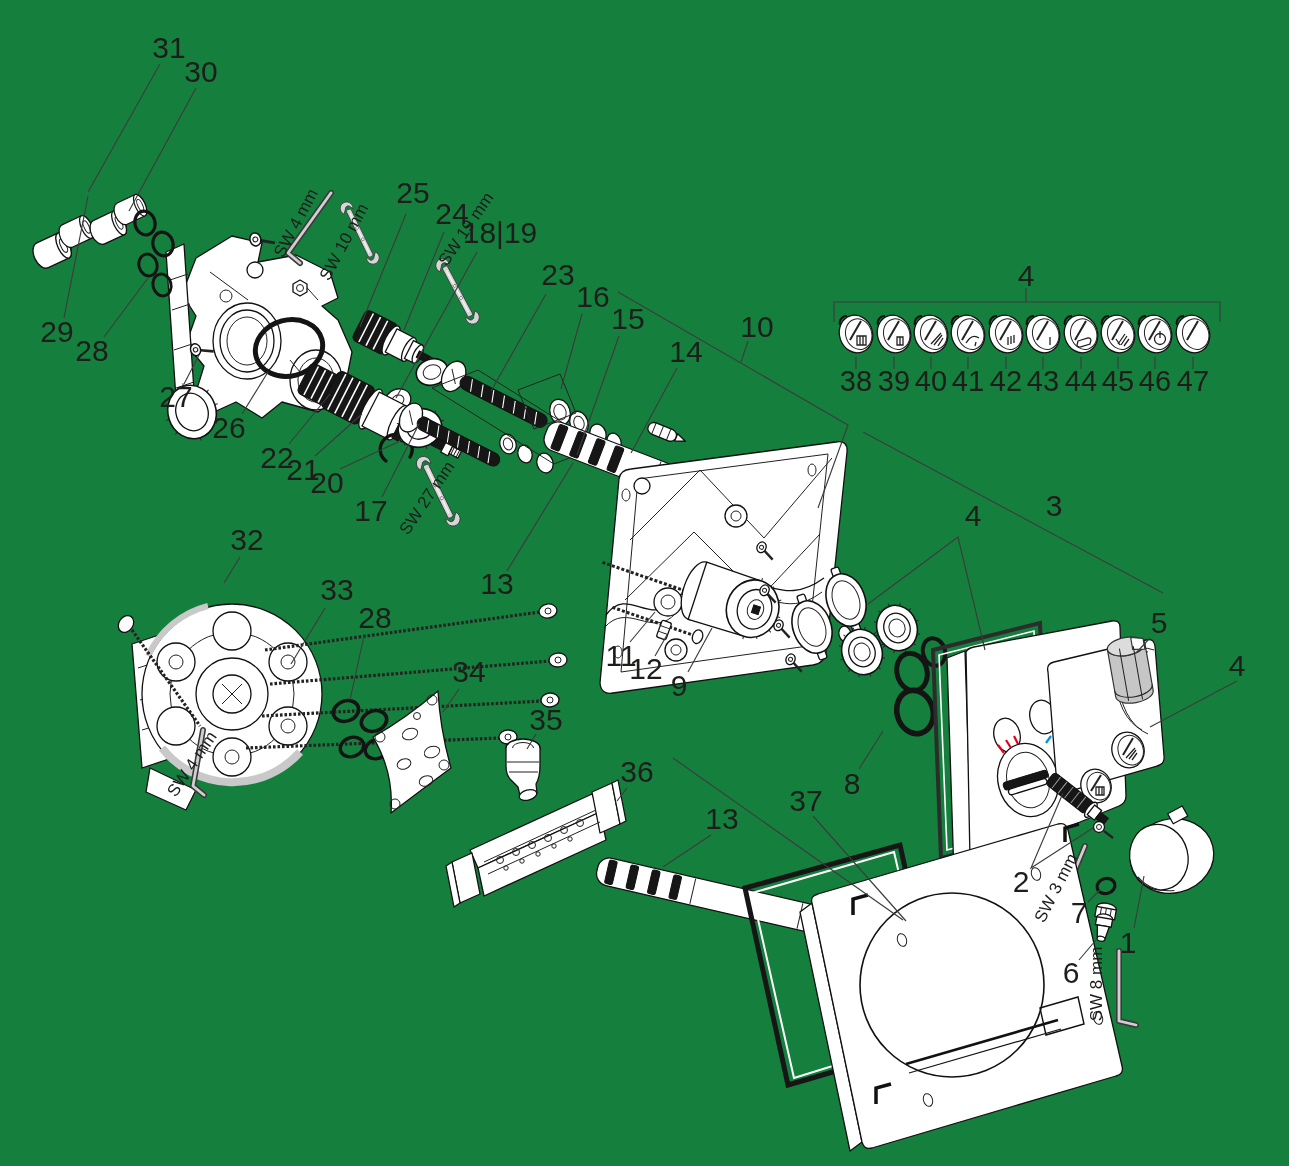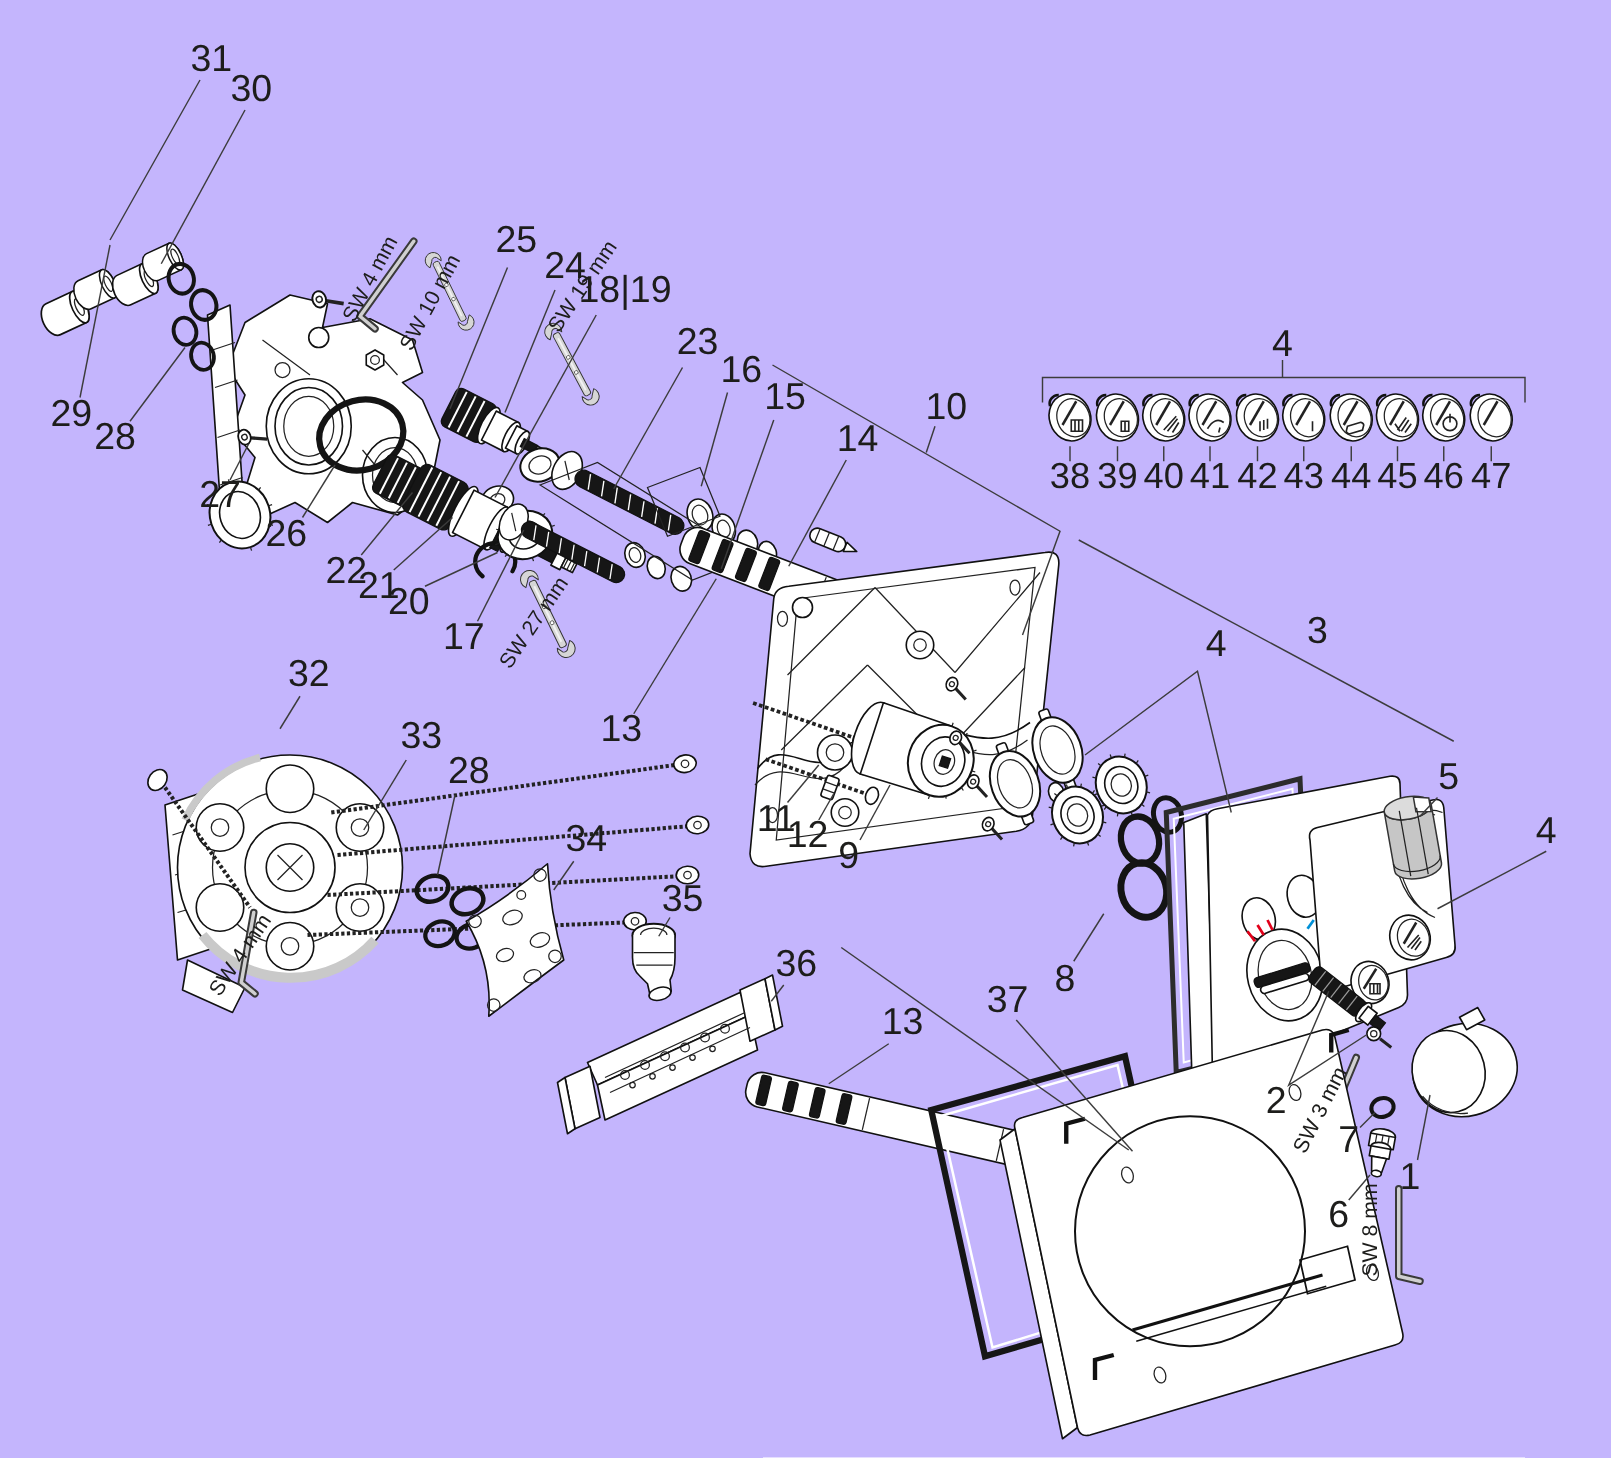--- a/index.html
+++ b/index.html
@@ -1,16 +1,16 @@
 <!DOCTYPE html>
 <html><head>
 <meta charset="utf-8">
 <style>
   html,body{margin:0;padding:0;background:#fff;}
-  #stage{width:1289px;height:1166px;position:relative;background:#c4b5fd;overflow:hidden;}
+  #stage{width:1289px;height:1166px;position:relative;background:#15803d;overflow:hidden;}
   svg{display:block;}
   .pt{fill:#fff;stroke:#111;stroke-width:1.3;stroke-linejoin:round;}
   .pt2{fill:#fff;stroke:#111;stroke-width:1.6;stroke-linejoin:round;}
   .blk{fill:#161616;stroke:#111;stroke-width:1;}
   .thin{fill:none;stroke:#222;stroke-width:1;}
   .ln{fill:none;stroke:#111;stroke-width:1.3;}
   .org{fill:none;stroke:#141414;}
   .gry{fill:#d6d6d6;stroke:#333;stroke-width:1.2;stroke-linejoin:round;}
   .shade{fill:none;stroke:#c9c9c9;}
   .key{fill:none;stroke:#3a3a3a;stroke-width:6;stroke-linecap:round;stroke-linejoin:round;}

